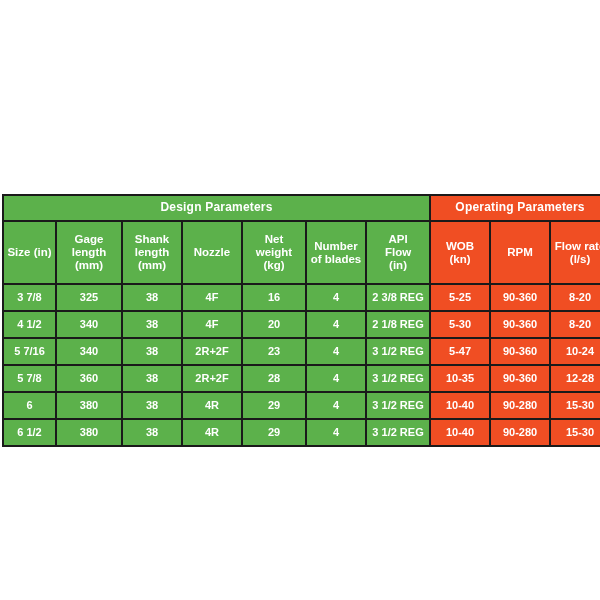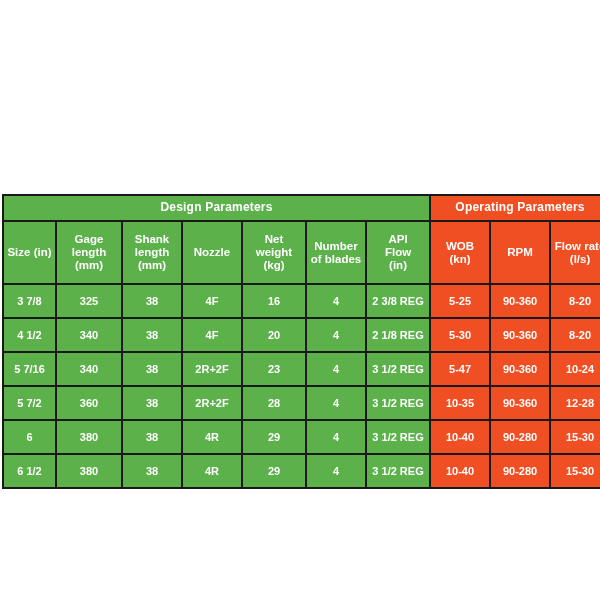--- a/index.html
+++ b/index.html
@@ -56,21 +56,21 @@
     height: 59px;
     font-size: 11.5px;
     padding: 1px 1px;
   }
   tr.header-row td span {
     display: block;
   }
 
   
   tr.data-row td {
-    height: 32px;
+    height: 25px;
     font-size: 11px;
   }
 
   
   col.c0 { width: 51px; }
   col.c1 { width: 64px; }
   col.c2 { width: 58px; }
   col.c3 { width: 58px; }
   col.c4 { width: 62px; }
   col.c5 { width: 58px; }
@@ -174,21 +174,21 @@
           <td class="green">38</td>
           <td class="green">2R+2F</td>
           <td class="green">23</td>
           <td class="green">4</td>
           <td class="green">3 1/2 REG</td>
           <td class="orange">5-47</td>
           <td class="orange">90-360</td>
           <td class="orange">10-24</td>
         </tr>
         <tr class="data-row">
-          <td class="green">5 7/2</td>
+          <td class="green">5 7/8</td>
           <td class="green">360</td>
           <td class="green">38</td>
           <td class="green">2R+2F</td>
           <td class="green">28</td>
           <td class="green">4</td>
           <td class="green">3 1/2 REG</td>
           <td class="orange">10-35</td>
           <td class="orange">90-360</td>
           <td class="orange">12-28</td>
         </tr>

